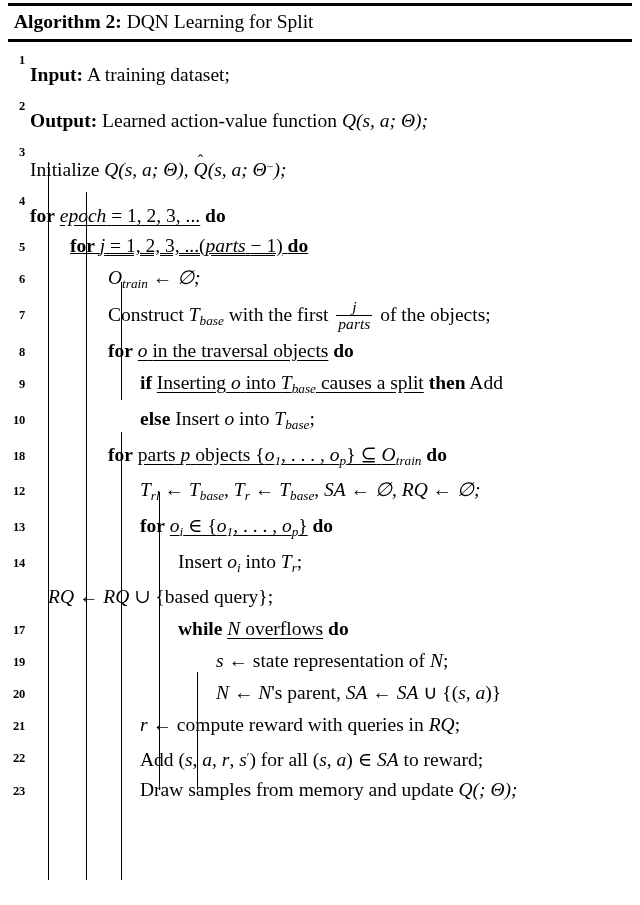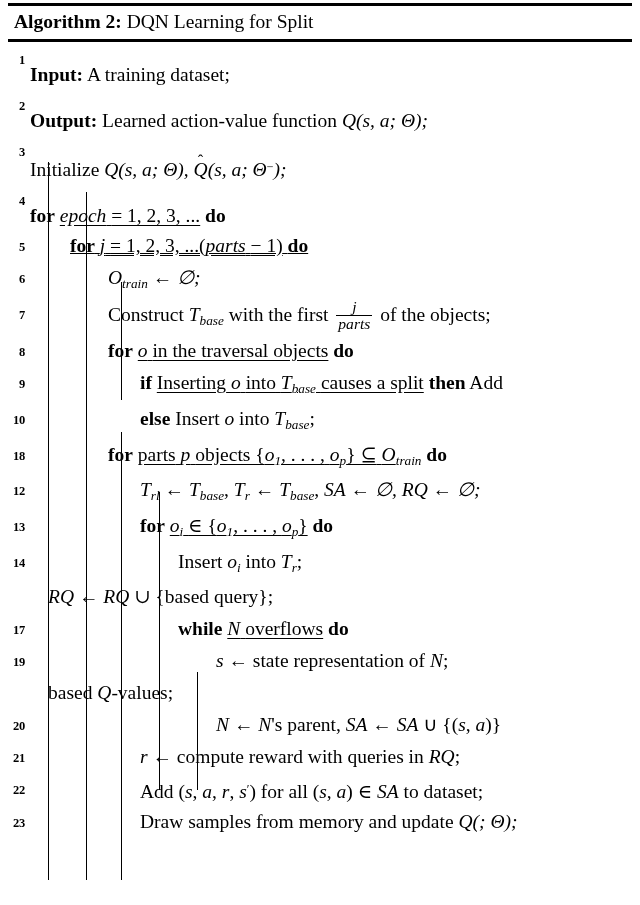--- a/index.html
+++ b/index.html
@@ -320,27 +320,20 @@
     <div class="line">
       <div class="lineno">19</div>
       <div class="content ind5">
         <i>s</i>
         <span>← state representation of</span>
         <i>N</i><span>;</span>
       </div>
     </div>
 
 
-    <div class="line">
-      <div class="lineno blank">&nbsp;</div>
-      <div class="content ind5 pad-cont">
-        <span>based</span>
-        <i>Q</i><span>-values;</span>
-      </div>
-    </div>
 
     <div class="line">
       <div class="lineno">20</div>
       <div class="content ind5">
         <i>N</i>
         <span>←</span>
         <i>N</i><span>'s parent,</span>
         <i>SA</i>
         <span>←</span>
         <i>SA</i>
@@ -356,21 +349,21 @@
         <i>RQ</i><span>;</span>
       </div>
     </div>
 
     <div class="line">
       <div class="lineno">22</div>
       <div class="content ind3">
         <span>Add</span>
         <span>(</span><i>s</i><span>,</span> <i>a</i><span>,</span> <i>r</i><span>,</span> <i>s</i><sup>′</sup><span>) for all (</span><i>s</i><span>,</span> <i>a</i><span>) ∈</span>
         <i>SA</i>
-        <span>to dataset;</span>
+        <span>to reward;</span>
       </div>
     </div>
 
     <div class="line">
       <div class="lineno">23</div>
       <div class="content ind3">
         <span>Draw samples from memory and update</span>
         <i>Q</i><i>(; Θ);</i>
       </div>
     </div>

